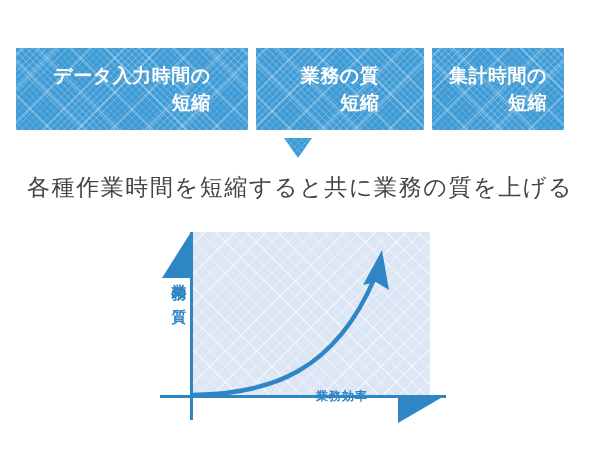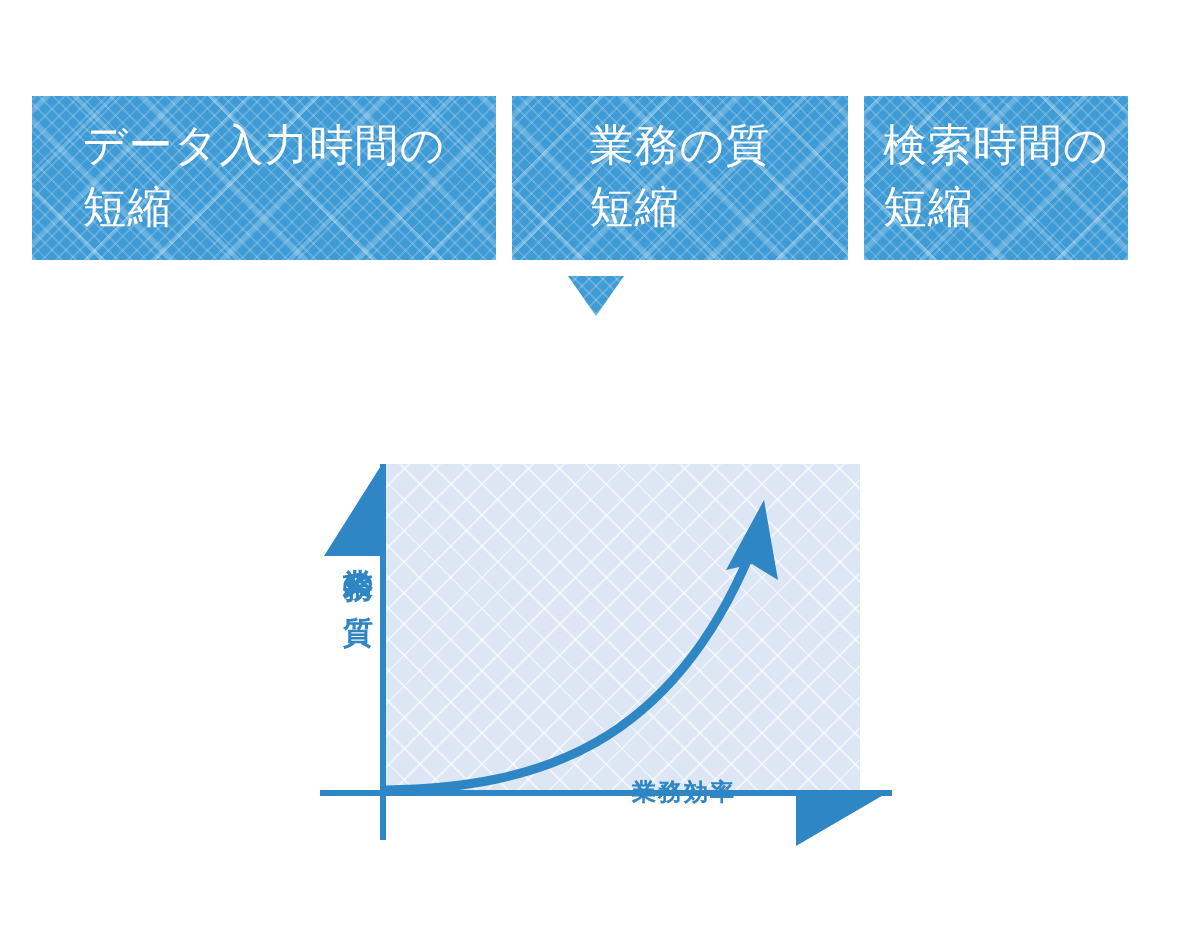--- a/index.html
+++ b/index.html
@@ -48,24 +48,24 @@
         rgba(255,255,255,0) 2px,
         rgba(255,255,255,0) 24px);
     display: flex;
     align-items: center;
     justify-content: center;
     box-sizing: border-box;
     padding: 0 6px;
   }
   .box-label {
     color: #ffffff;
-    font-size: 22px;
-    font-weight: normal;
+    font-size: 19px;
+    font-weight: bold;
     line-height: 1.42;
-    text-align: left;
+    text-align: right;
     letter-spacing: 0.5px;
     white-space: pre-line;
     text-shadow: 0 0 1px rgba(0,0,0,0.08);
   }
   #box-0 { left: 16px;  width: 232px; }
   #box-1 { left: 256px; width: 168px; }
   #box-2 { left: 432px; width: 132px; }
 
   
   #connector {
@@ -205,26 +205,27 @@
     <div class="box-label">データ入力時間の
 短縮</div>
   </div>
 
   <div class="box" id="box-1">
     <div class="box-label">業務の質
 短縮</div>
   </div>
 
   <div class="box" id="box-2">
-    <div class="box-label">検索時間の
+    <div class="box-label">集計時間の
 短縮</div>
   </div>
 
   <div id="connector"></div>
 
+  <div id="headline">各種作業時間を短縮すると共に業務の質を上げる</div>
 
   <div id="chart">
 
     <div id="plot-area"></div>
 
     <div id="axis-y"></div>
     <div id="axis-x"></div>
     <div id="axis-y-arrow"></div>
     <div id="axis-x-arrow"></div>
 

